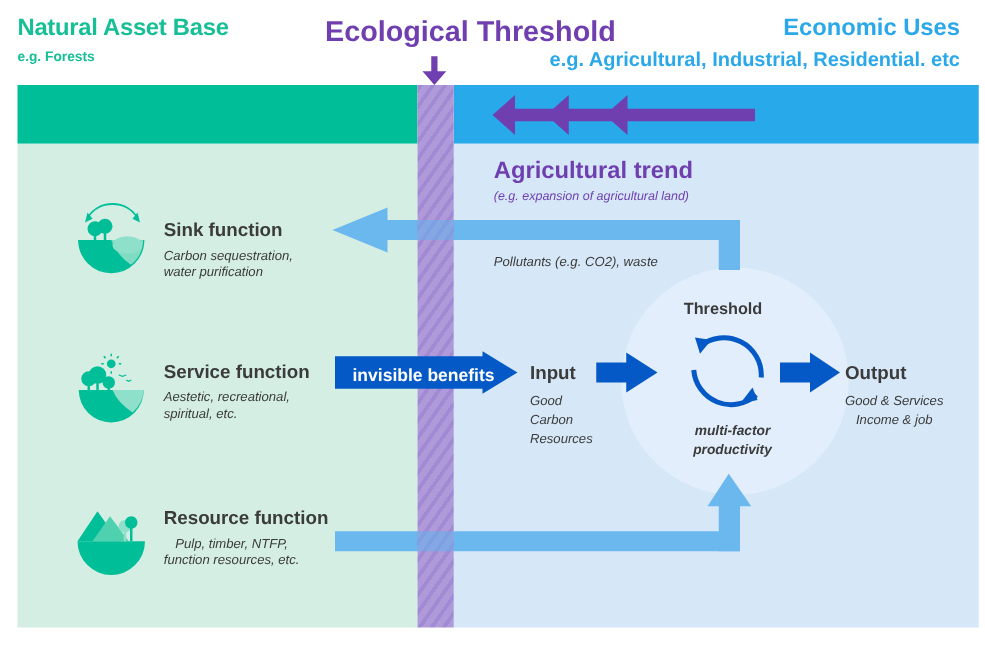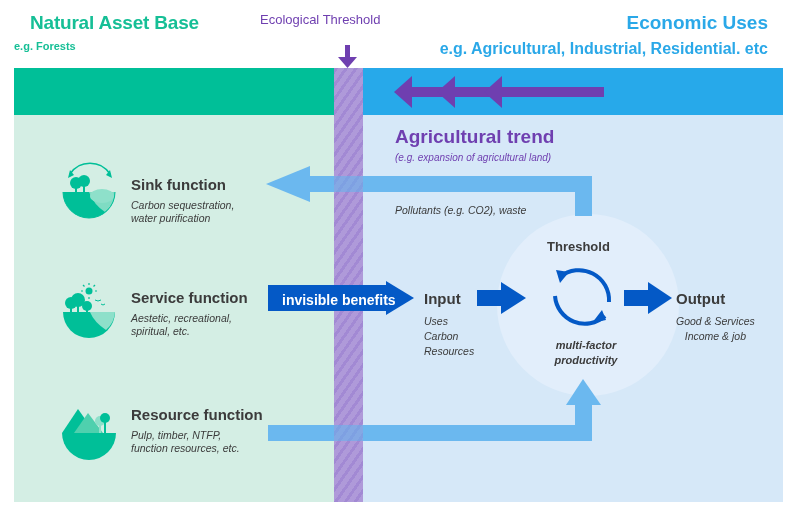--- a/index.html
+++ b/index.html
@@ -1,20 +1,20 @@
 <!DOCTYPE html>
 <html><head>
 <meta charset="utf-8">
 <style>
   html, body { margin: 0; padding: 0; background: #ffffff; }
   body { width: 788px; height: 517px; position: relative; overflow: hidden; font-family: "Liberation Sans", sans-serif; }
   .abs { position: absolute; }
-  .h-left { left: 14px; top: 12px; font-size: 19px; font-weight: bold; color: #16bf96; letter-spacing: -0.2px; margin-left: 16px; }
+  .h-left { left: 14px; top: 12px; font-size: 19px; font-weight: bold; color: #16bf96; letter-spacing: -0.2px; }
   .sub-left { left: 14px; top: 40px; font-size: 11px; font-weight: bold; color: #16bf96; }
-  .h-mid { left: 260px; top: 12px; font-size: 13px; font-weight: normal; color: #6f3fb0; }
+  .h-mid { left: 260px; top: 12px; font-size: 23px; font-weight: bold; color: #6f3fb0; }
   .h-right { right: 20px; top: 12px; font-size: 19px; font-weight: bold; color: #2aa8e8; text-align: right; }
   .sub-right { right: 20px; top: 40px; font-size: 16px; font-weight: bold; color: #2aa8e8; text-align: left; }
 
   .band-green { left: 14px; top: 68px; width: 320px; height: 47px; background: #00bf98; }
   .band-blue { left: 363px; top: 68px; width: 420px; height: 47px; background: #27a9ea; }
   .area-green { left: 14px; top: 115px; width: 320px; height: 387px; background: #d4eee4; }
   .area-blue { left: 363px; top: 115px; width: 420px; height: 387px; background: #d6e8f8; }
   .threshold { left: 334px; top: 68px; width: 29px; height: 434px;
     background: repeating-linear-gradient(-55deg, #a891d6 0px, #a891d6 5px, #9a7fd0 5px, #9a7fd0 8px); }
 
@@ -160,34 +160,34 @@
   <div>water purification</div>
 </div>
 
 <div class="abs fn-title" style="left:131px; top:289px;">Service function</div>
 <div class="abs fn-desc" style="left:131px; top:312px;">
   <div>Aestetic, recreational,</div>
   <div>spiritual, etc.</div>
 </div>
 
 <div class="abs fn-title" style="left:131px; top:406px;">Resource function</div>
-<div class="abs fn-desc" style="left:131px; top:429px;">
+<div class="abs fn-desc" style="left:131px; top:429px;text-align:center;">
   <div>Pulp, timber, NTFP,</div>
   <div>function resources, etc.</div>
 </div>
 
 <div class="abs defo-title">Agricultural trend</div>
 <div class="abs defo-sub">(e.g. expansion of agricultural land)</div>
 <div class="abs pollutants">Pollutants (e.g. CO2), waste</div>
 
 <div class="abs inv-label">invisible benefits</div>
 
 <div class="abs io-title" style="left:424px; top:290px;">Input</div>
 <div class="abs io-desc" style="left:424px; top:314px;">
-  <div>Uses</div>
+  <div>Good</div>
   <div>Carbon</div>
   <div>Resources</div>
 </div>
 
 <div class="abs prod-title">Threshold</div>
 <div class="abs mfp">
   <div>multi-factor</div>
   <div>productivity</div>
 </div>
 

